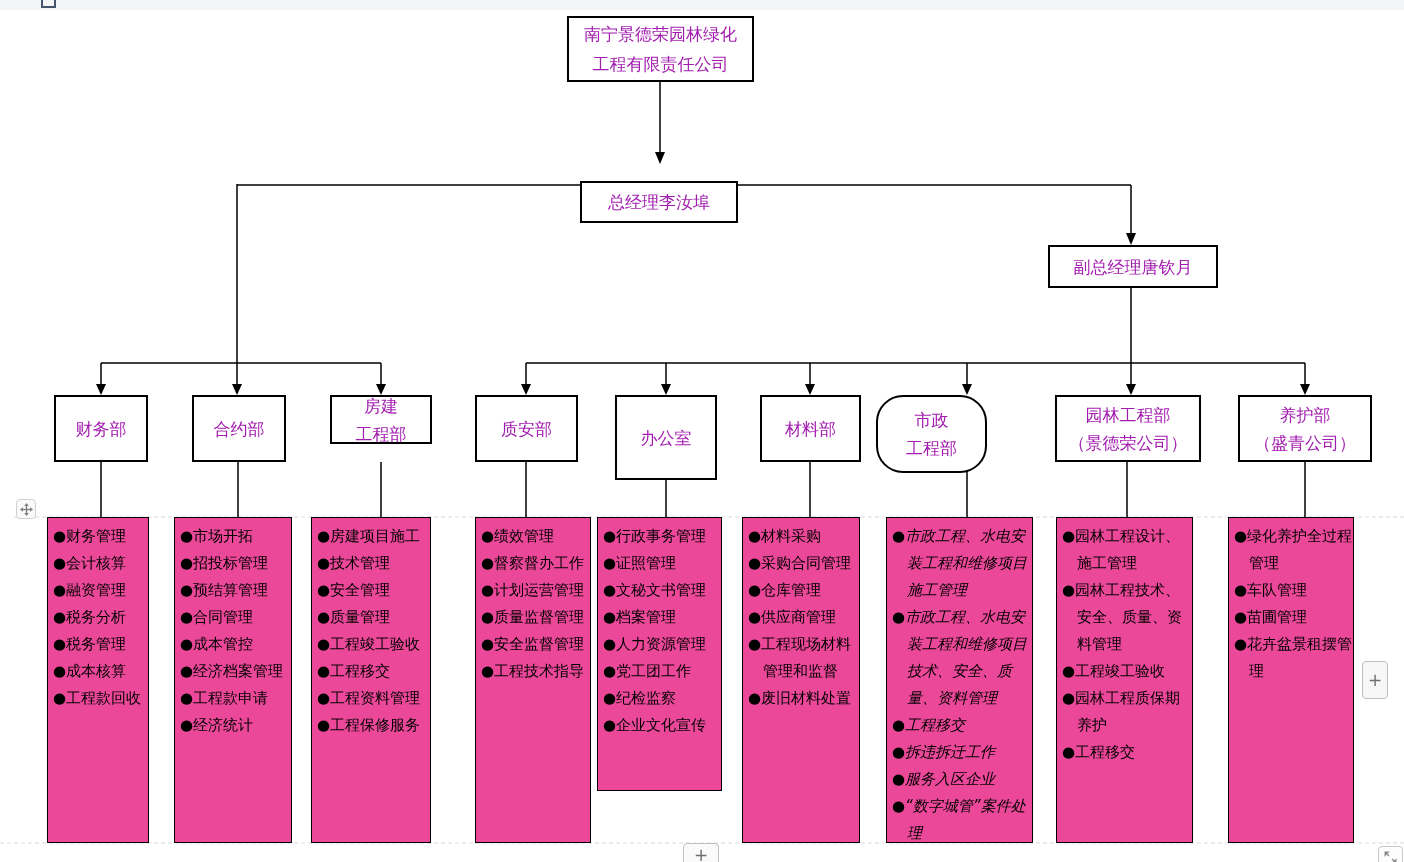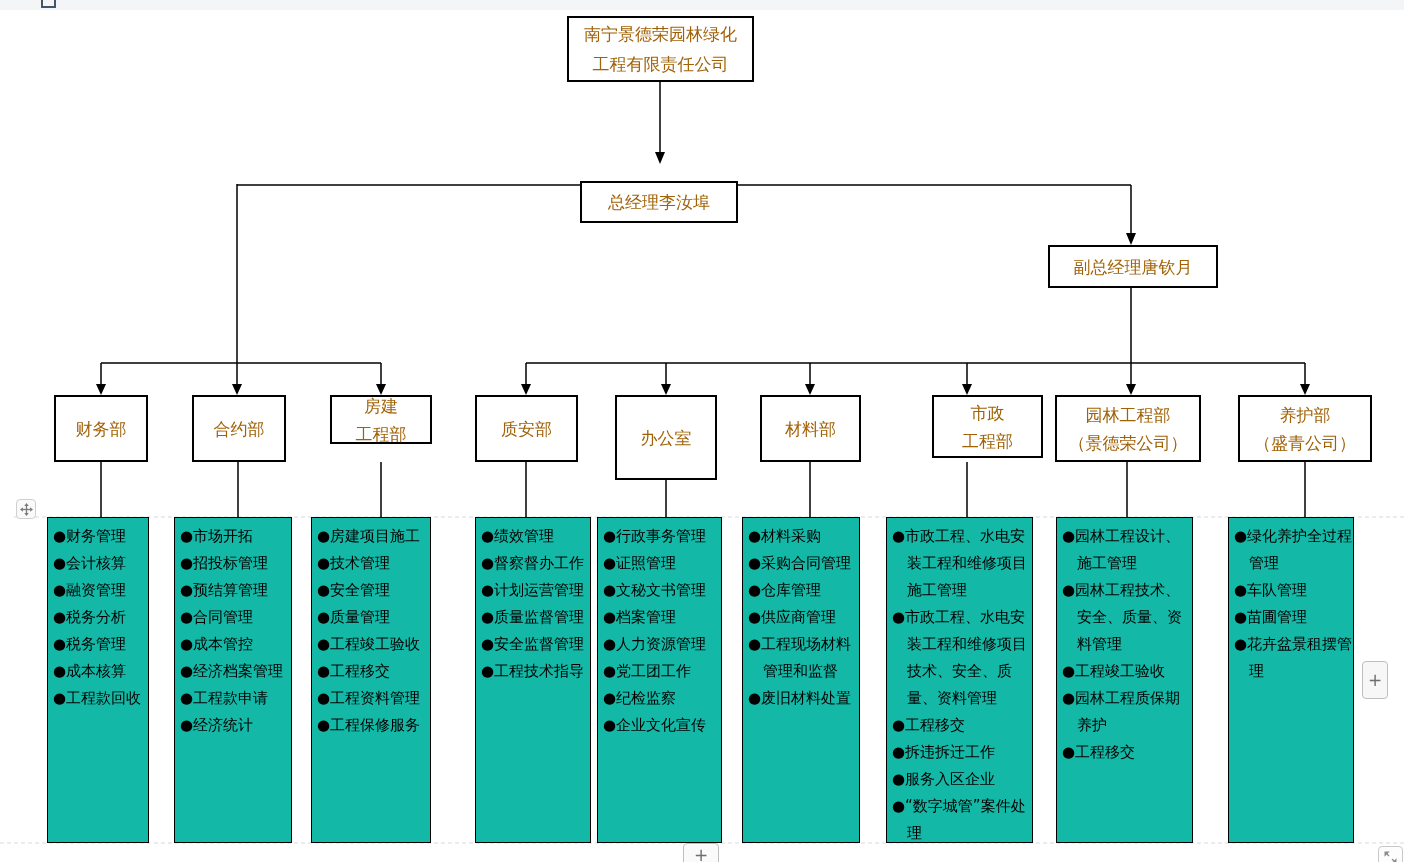--- a/index.html
+++ b/index.html
@@ -3,24 +3,24 @@
 <meta charset="utf-8">
 <style>
   html,body{margin:0;padding:0;background:#fff;}
   body{width:1404px;height:862px;overflow:hidden;font-family:"DejaVu Sans",sans-serif;}
   .canvas{position:relative;width:1404px;height:862px;background:#fff;overflow:hidden;}
   .top-strip{position:absolute;left:0;top:0;width:1404px;height:10px;background:#f4f5f7;z-index:6;}
   .anchor-icon{position:absolute;left:41px;top:-6px;width:11px;height:10px;border:2px solid #44546a;background:#f4f5f7;}
   svg.connectors{position:absolute;left:0;top:0;z-index:1;}
   .node{position:absolute;box-sizing:border-box;border:2px solid #000;background:#fff;
         display:flex;align-items:center;justify-content:center;text-align:center;
-        z-index:2;color:#a16207;}
+        z-index:2;color:#a21caf;}
   .node .lbl{white-space:pre-line;line-height:28px;font-size:17px;}
   .root-node .lbl{line-height:30px;}
-  .duty-list{position:absolute;box-sizing:border-box;border:1.5px solid #000;background:#14b8a6;
+  .duty-list{position:absolute;box-sizing:border-box;border:1.5px solid #000;background:#ec4899;
         z-index:2;padding:5px 0 0 5px;overflow:hidden;color:#000;}
   .duty{font-size:15px;line-height:27px;padding-left:15px;text-indent:-15px;}
   .ctl{position:absolute;box-sizing:border-box;border:1px solid #bfbfbf;background:#f7f7f7;
        border-radius:4px;display:flex;align-items:center;justify-content:center;
        color:#6e6e6e;z-index:7;}
   .move-handle{left:16px;top:499px;width:20px;height:20px;background:#fafafa;border-color:#d0d0d0;}
   .plus-right{left:1362px;top:661px;width:26px;height:38px;font-size:17px;}
   .plus-bottom{left:683px;top:843px;width:36px;height:24px;font-size:17px;background:#fafafa;}
   .resize-handle{left:1378px;top:846px;width:25px;height:22px;background:#fdfdfd;border-color:#c9c9c9;}
 </style>
@@ -136,46 +136,46 @@
         <div class="duty">●绩效管理</div>
         <div class="duty">●督察督办工作</div>
         <div class="duty">●计划运营管理</div>
         <div class="duty">●质量监督管理</div>
         <div class="duty">●安全监督管理</div>
         <div class="duty">●工程技术指导</div>
       </div>
       <div class="node" style="left: 615px; top: 395px; width: 102px; height: 85px;">
         <span class="lbl">办公室</span>
       </div>
-      <div class="duty-list" style="left: 597px; top: 517px; width: 125px; height: 326px;">
+      <div class="duty-list" style="left: 597px; top: 517px; width: 125px; height: 274px;">
         <div class="duty">●行政事务管理</div>
         <div class="duty">●证照管理</div>
         <div class="duty">●文秘文书管理</div>
         <div class="duty">●档案管理</div>
         <div class="duty">●人力资源管理</div>
         <div class="duty">●党工团工作</div>
         <div class="duty">●纪检监察</div>
         <div class="duty">●企业文化宣传</div>
       </div>
       <div class="node" style="left: 760px; top: 395px; width: 101px; height: 67px;">
         <span class="lbl">材料部</span>
       </div>
       <div class="duty-list" style="left: 742px; top: 517px; width: 118px; height: 326px;">
         <div class="duty">●材料采购</div>
         <div class="duty">●采购合同管理</div>
         <div class="duty">●仓库管理</div>
         <div class="duty">●供应商管理</div>
         <div class="duty">●工程现场材料管理和监督</div>
         <div class="duty">●废旧材料处置</div>
       </div>
-      <div class="node" style="left: 932px; top: 395px; width: 111px; height: 63px;">
+      <div class="node" style="left: 876px; top: 395px; width: 111px; height: 78px; border-radius: 27px;">
         <span class="lbl">市政
 工程部</span>
       </div>
-      <div class="duty-list" style="left: 886px; top: 517px; width: 147px; height: 326px;">
+      <div class="duty-list" style="left: 886px; top: 517px; width: 147px; height: 326px; font-style: italic;">
         <div class="duty">●市政工程、水电安装工程和维修项目施工管理</div>
         <div class="duty">●市政工程、水电安装工程和维修项目技术、安全、质量、资料管理</div>
         <div class="duty">●工程移交</div>
         <div class="duty">●拆违拆迁工作</div>
         <div class="duty">●服务入区企业</div>
         <div class="duty">●“数字城管”案件处理</div>
       </div>
       <div class="node" style="left: 1055px; top: 395px; width: 146px; height: 67px;">
         <span class="lbl">园林工程部
 （景德荣公司）</span>

